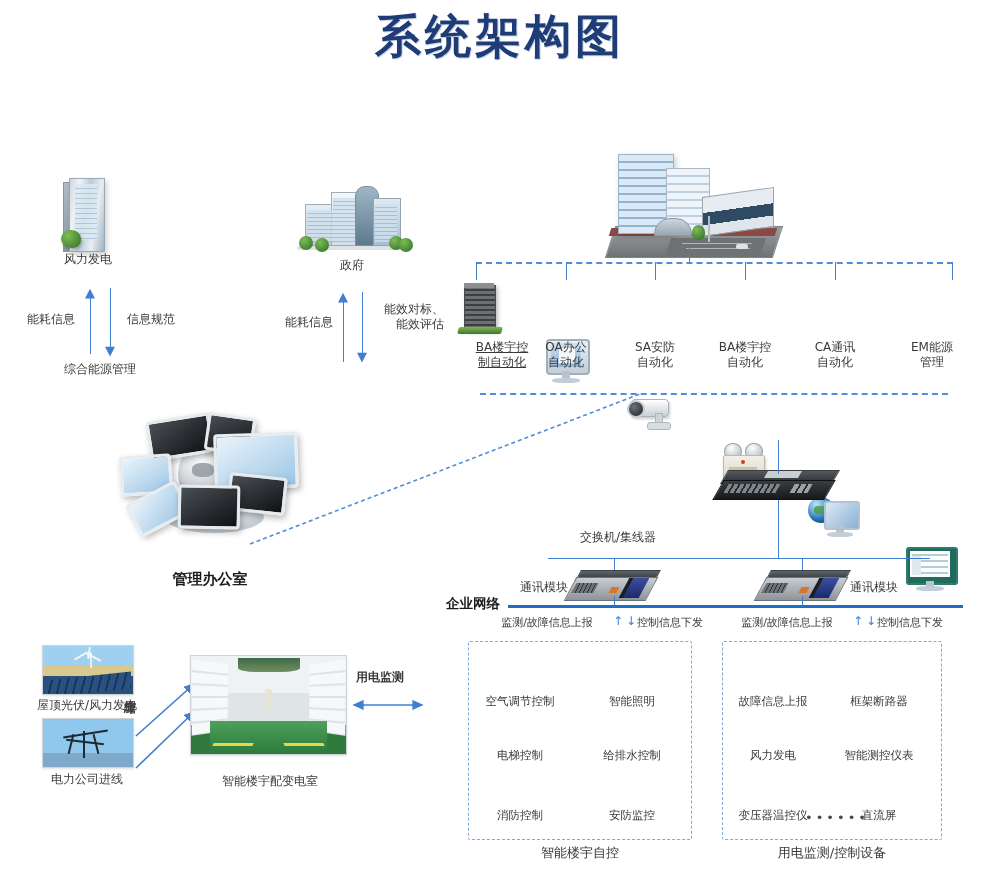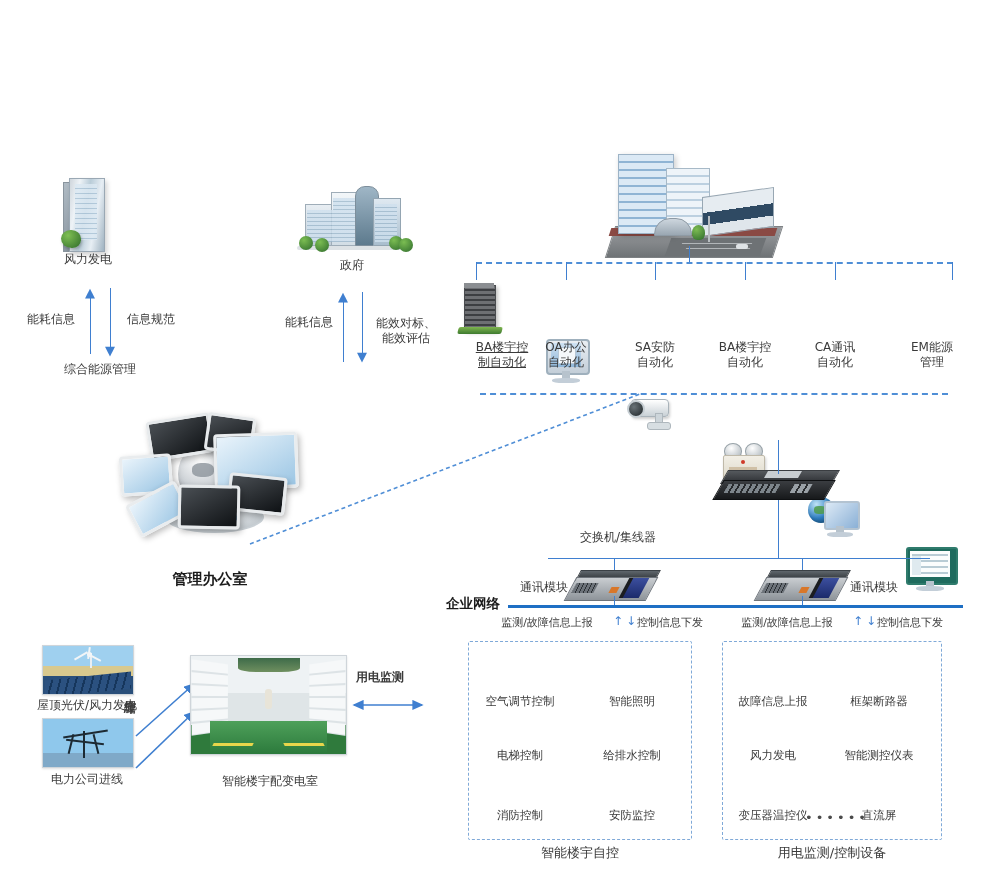--- a/index.html
+++ b/index.html
@@ -225,20 +225,21 @@
 
   .devlabel{position:absolute;width:120px;text-align:center;font-size:11.5px;color:#3a3a3a;}
 
   .dots{position:absolute;font-size:13px;letter-spacing:3px;color:#4a4a4a;}
 </style>
 </head>
 <body>
 
 <div id="canvas">
 
+  <div id="page-title">系统架构图</div>
 
   <div class="art tower" style="left:63px;top:178px;">
     <div class="side"></div>
       <div class="slab"></div>
       <div class="win"></div>
       <div class="bush"></div>
   </div>
   <div class="lbl" style="left:30px;top:252px;width:116px;">风力发电</div>
 
   <div class="vline" style="left:90px;top:292px;height:62px;"></div>
@@ -263,21 +264,21 @@
     <div class="tree" style="left:92px;"></div>
       <div class="tree" style="left:102px;bottom:0;"></div>
   </div>
   <div class="lbl" style="left:288px;top:258px;width:128px;">政府</div>
 
   <div class="vline" style="left:343px;top:296px;height:66px;"></div>
   <div class="arrowcol" style="left:338px;top:290px;">▲</div>
   <div class="vline" style="left:362px;top:292px;height:64px;"></div>
   <div class="arrowcol" style="left:357px;top:350px;">▼</div>
   <div class="lbl" style="left:276px;top:315px;width:66px;">能耗信息</div>
-  <div class="lbl" style="left:368px;top:316px;width:76px;text-align:center;">能效对标、
+  <div class="lbl" style="left:368px;top:302px;width:76px;text-align:right;">能效对标、
 能效评估</div>
 
   <div class="art bigbld" style="left:608px;top:148px;">
     <div class="base"></div>
       <div class="baseedge"></div>
     <div class="lot"></div>
     <div class="stripe" style="left:74px;bottom:14px;width:70px;"></div>
     <div class="stripe" style="left:78px;bottom:9px;width:64px;"></div>
     <div class="car"></div>
     <div class="towerL"></div>

